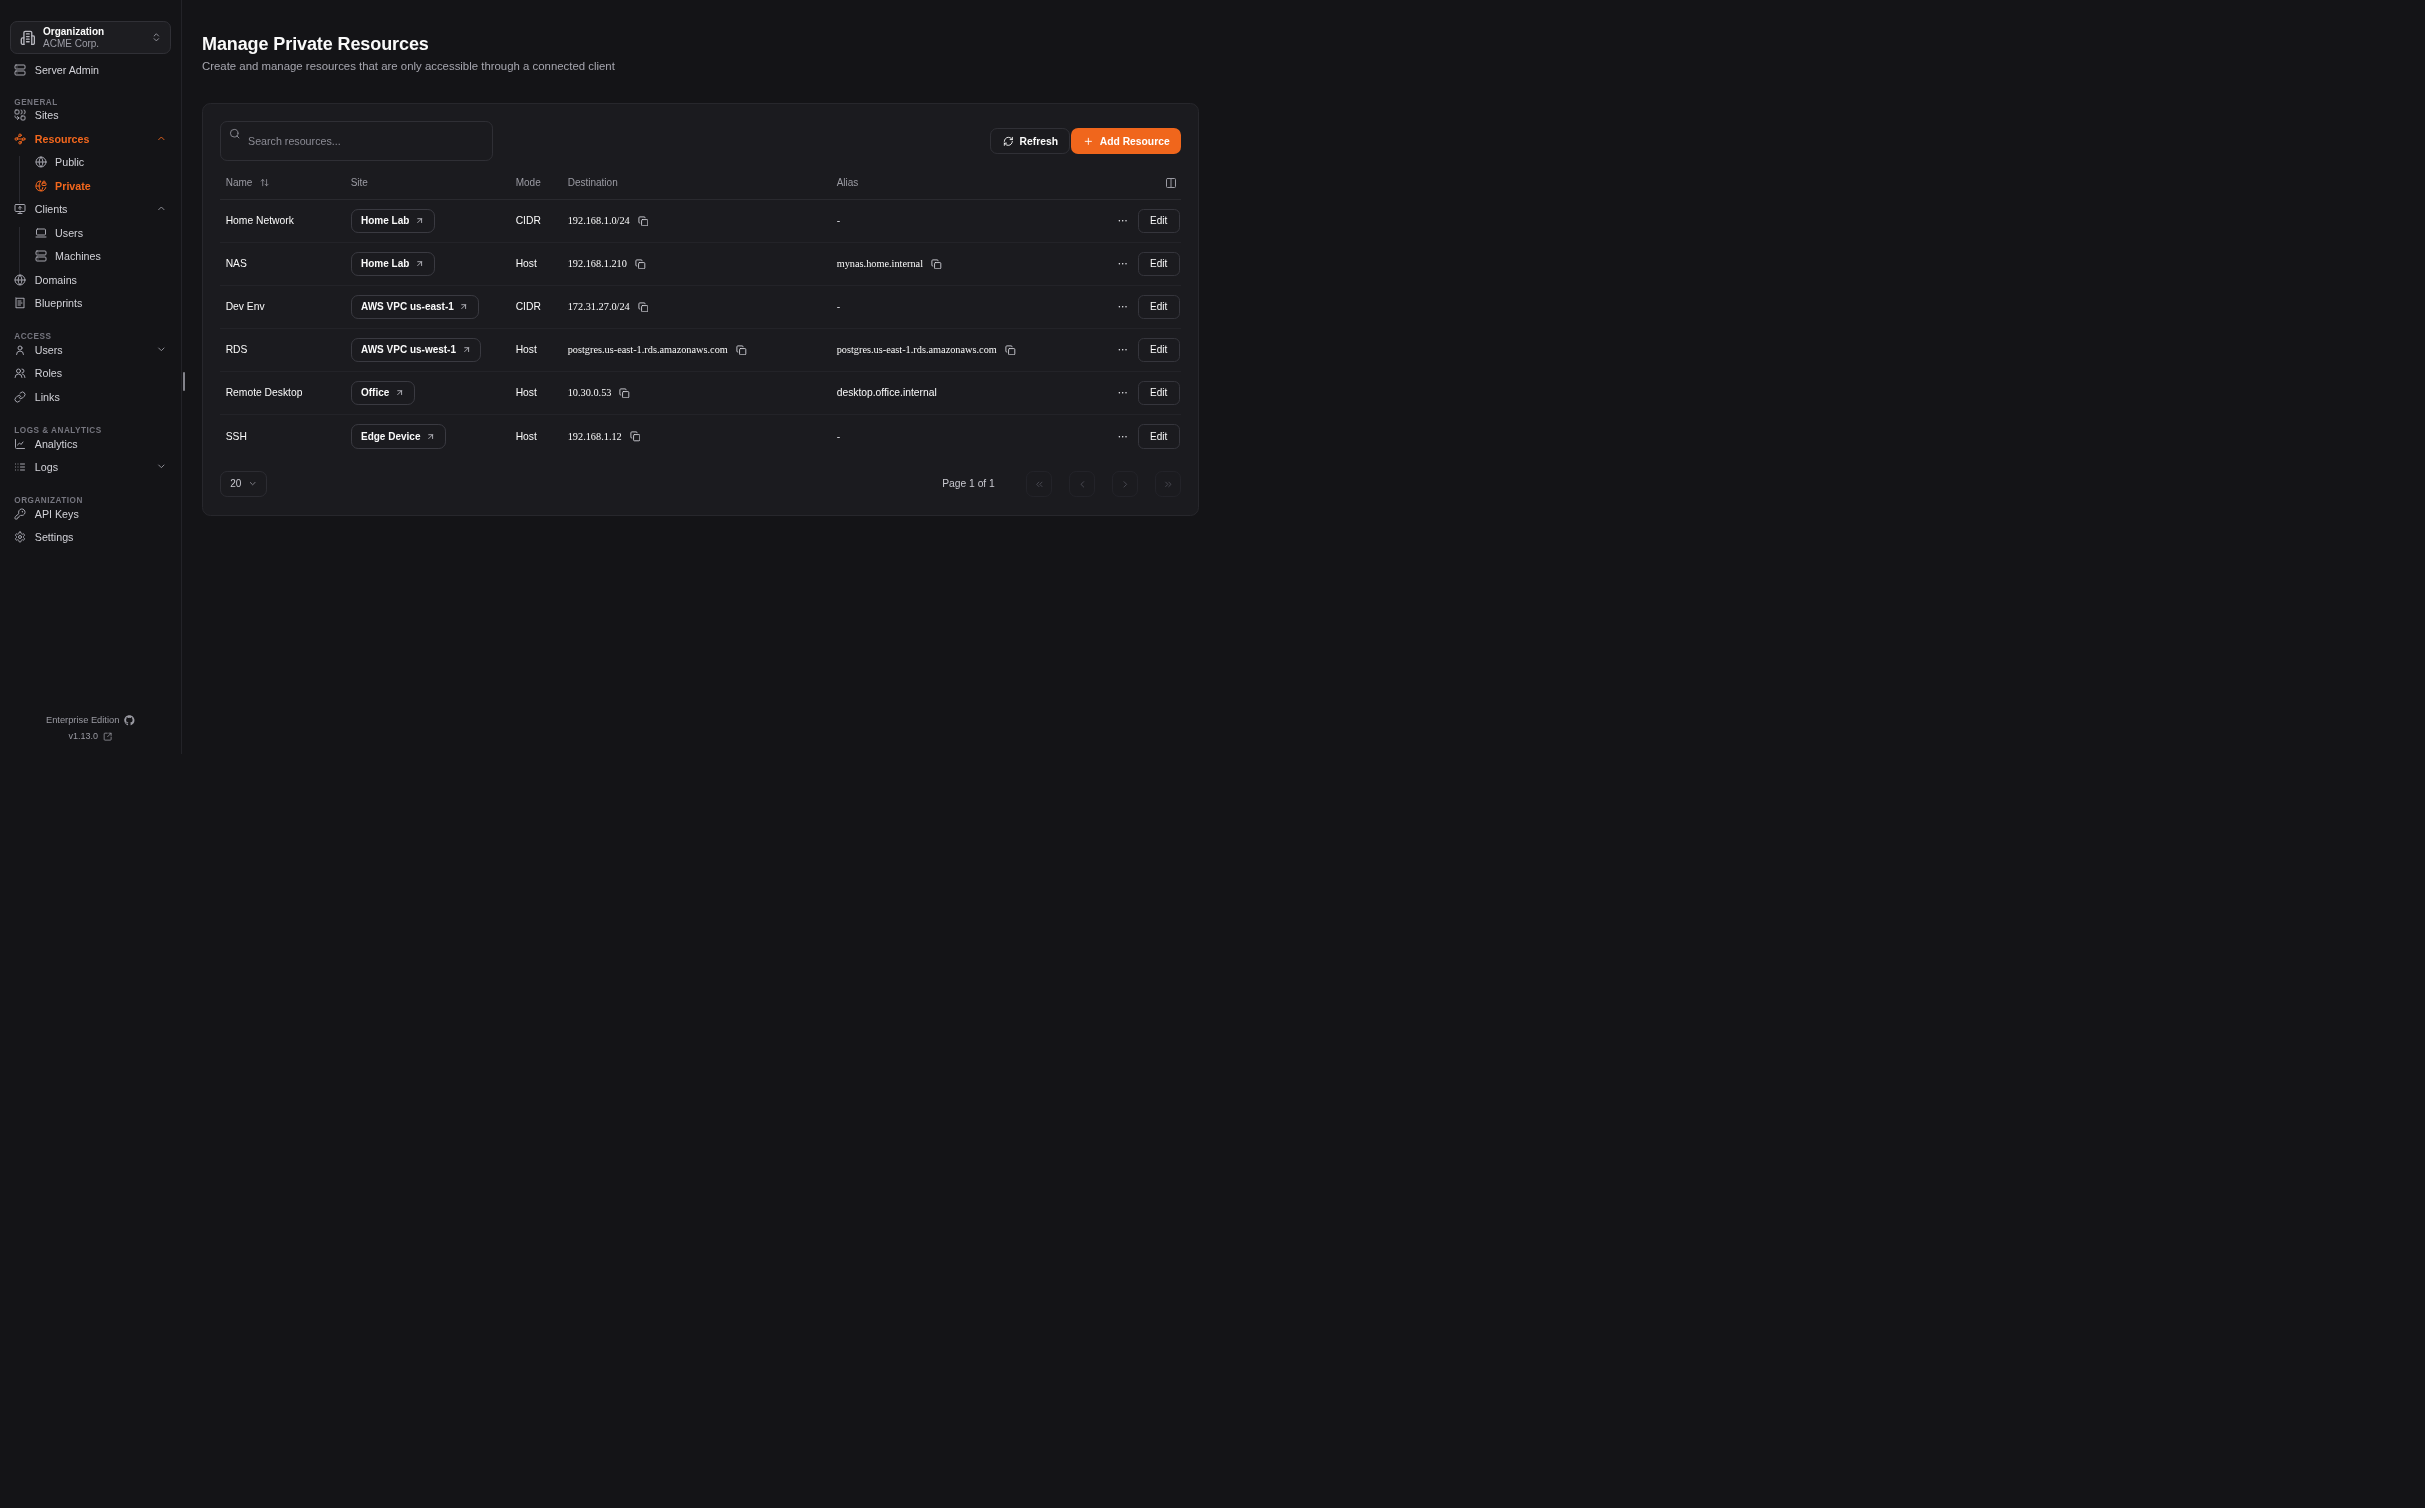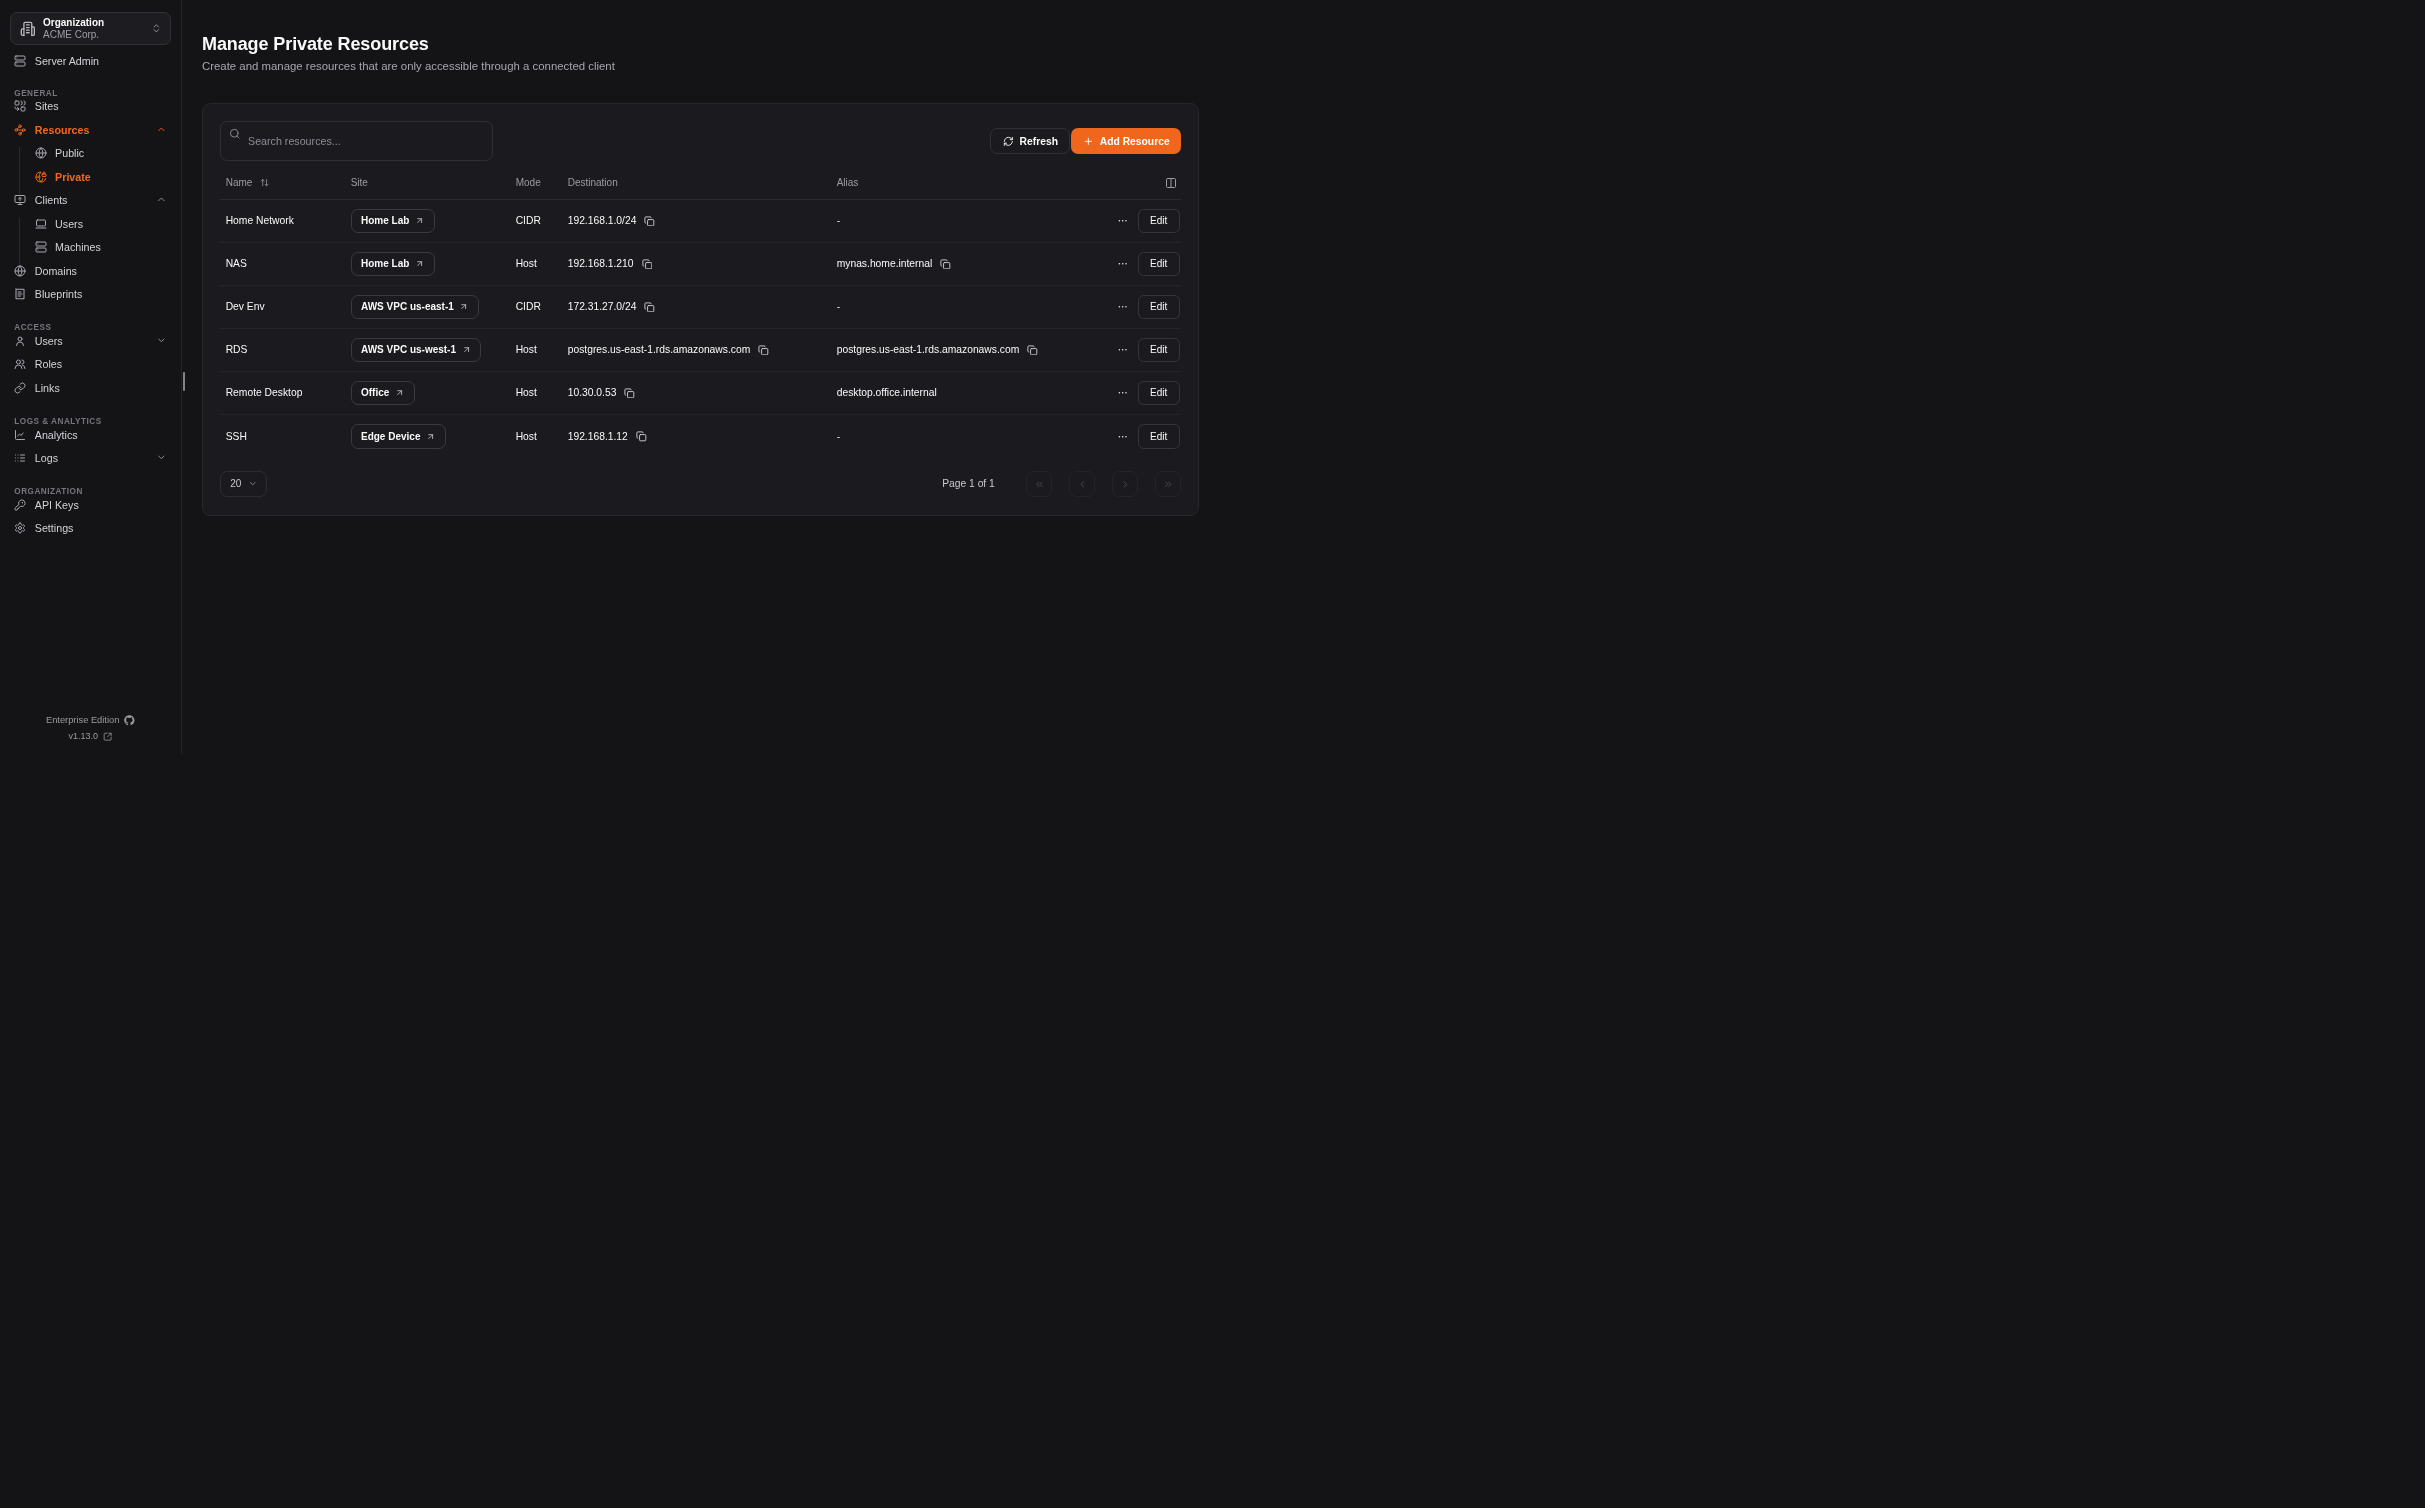--- a/index.html
+++ b/index.html
@@ -6,21 +6,21 @@
   html,body { width:1213px; height:754px; }
   body {
     background:#141417; color:#fafafa;
     font-family:"Liberation Sans", sans-serif;
     font-size:10.3px; overflow:hidden; display:flex;
   }
   svg { display:block; flex:none; }
   .ic { stroke:currentColor; fill:none; stroke-width:2; stroke-linecap:round; stroke-linejoin:round; }
 
   
-  .sidebar { width:182px; flex:none; border-right:0.7px solid #232328; display:flex; flex-direction:column; padding:12px 10px 10px; position:relative; }
+  .sidebar { width:182px; flex:none; border-right:0.7px solid #232328; display:flex; flex-direction:column; padding:21px 10px 10px; position:relative; }
   .org-box { display:flex; align-items:center; gap:7.8px; background:#1d1d21; border:0.7px solid #303036; border-radius:7.1px; padding:0 8.5px; height:33px; cursor:pointer; color:#b9b9c1; }
   .org-text { flex:1; min-width:0; }
   .org-label { font-size:10px; font-weight:700; color:#fafafa; line-height:13px; }
   .org-value { font-size:10px; color:#9d9da6; line-height:12px; }
   .nav { margin-top:10px; }
   .nav-item { height:23.5px; display:flex; gap:8.5px; padding:0 4.3px; border-radius:5.7px; color:#d2d2d8; cursor:pointer; font-size:10.7px; }
   .nav-item .nico { color:#a6a6af; }
   .nav-item .chev { margin-left:auto; color:#9a9aa2; }
   .nav-item.accent, .nav-item.accent .nico, .nav-item.accent .chev { color:#f3671d; }
   .nav-item.accent { font-weight:700; }
@@ -58,21 +58,21 @@
 
   
   .trow { display:grid; grid-template-columns:125px 165px 52px 269px 1fr 100px; align-items:center; }
   .trow > div { padding-left:5.7px; min-width:0;gap:8px; }
   .thead { height:33px; margin-top:5.7px; border-bottom:0.7px solid #2a2a2f; color:#9b9ba3; font-size:10px; }
   .th-name { display:flex; align-items:center; gap:5px; }
   .sort-btn { color:#9b9ba3; cursor:pointer; display:flex; }
   .cols-btn { margin-left:auto; color:#9b9ba3; cursor:pointer; padding-right:2.8px; }
   .tr { height:43px; border-bottom:0.7px solid #232328; font-size:10.3px; }
   .tr.last { border-bottom:none; }
-  .cell-flex { display:flex; align-items:center; gap:6.4px; }
+  .cell-flex { display:flex; align-items:center; gap:6.4px;font-family:Liberation Serif, serif; }
   .site-btn { display:inline-flex; align-items:center; gap:5.7px; padding:5.7px 9.3px; border:0.7px solid #3a3a41; border-radius:7.1px; font-size:10px; font-weight:600; color:#fafafa; cursor:pointer; background:transparent; font-family:inherit; }
   .site-btn .arr { color:#cfcfd6; }
   .copy-btn { color:#d4d4db; cursor:pointer; display:flex; background:none; border:none; padding:0; }
   .muted-dash { color:#e2e2e8; }
   .actions { display:flex; align-items:center; justify-content:flex-end; gap:11.4px; padding-right:1.4px; }
   .dots-btn { color:#f0f0f4; cursor:pointer; background:none; border:none; display:flex; padding:1.4px; }
   .edit-btn { padding:5.7px 11.4px; border:0.7px solid #35353c; border-radius:5.7px; background:transparent; color:#fafafa; font-size:10px; font-weight:500; cursor:pointer; font-family:inherit; }
 
   
   .pager { display:flex; align-items:center; margin-top:13px; }

